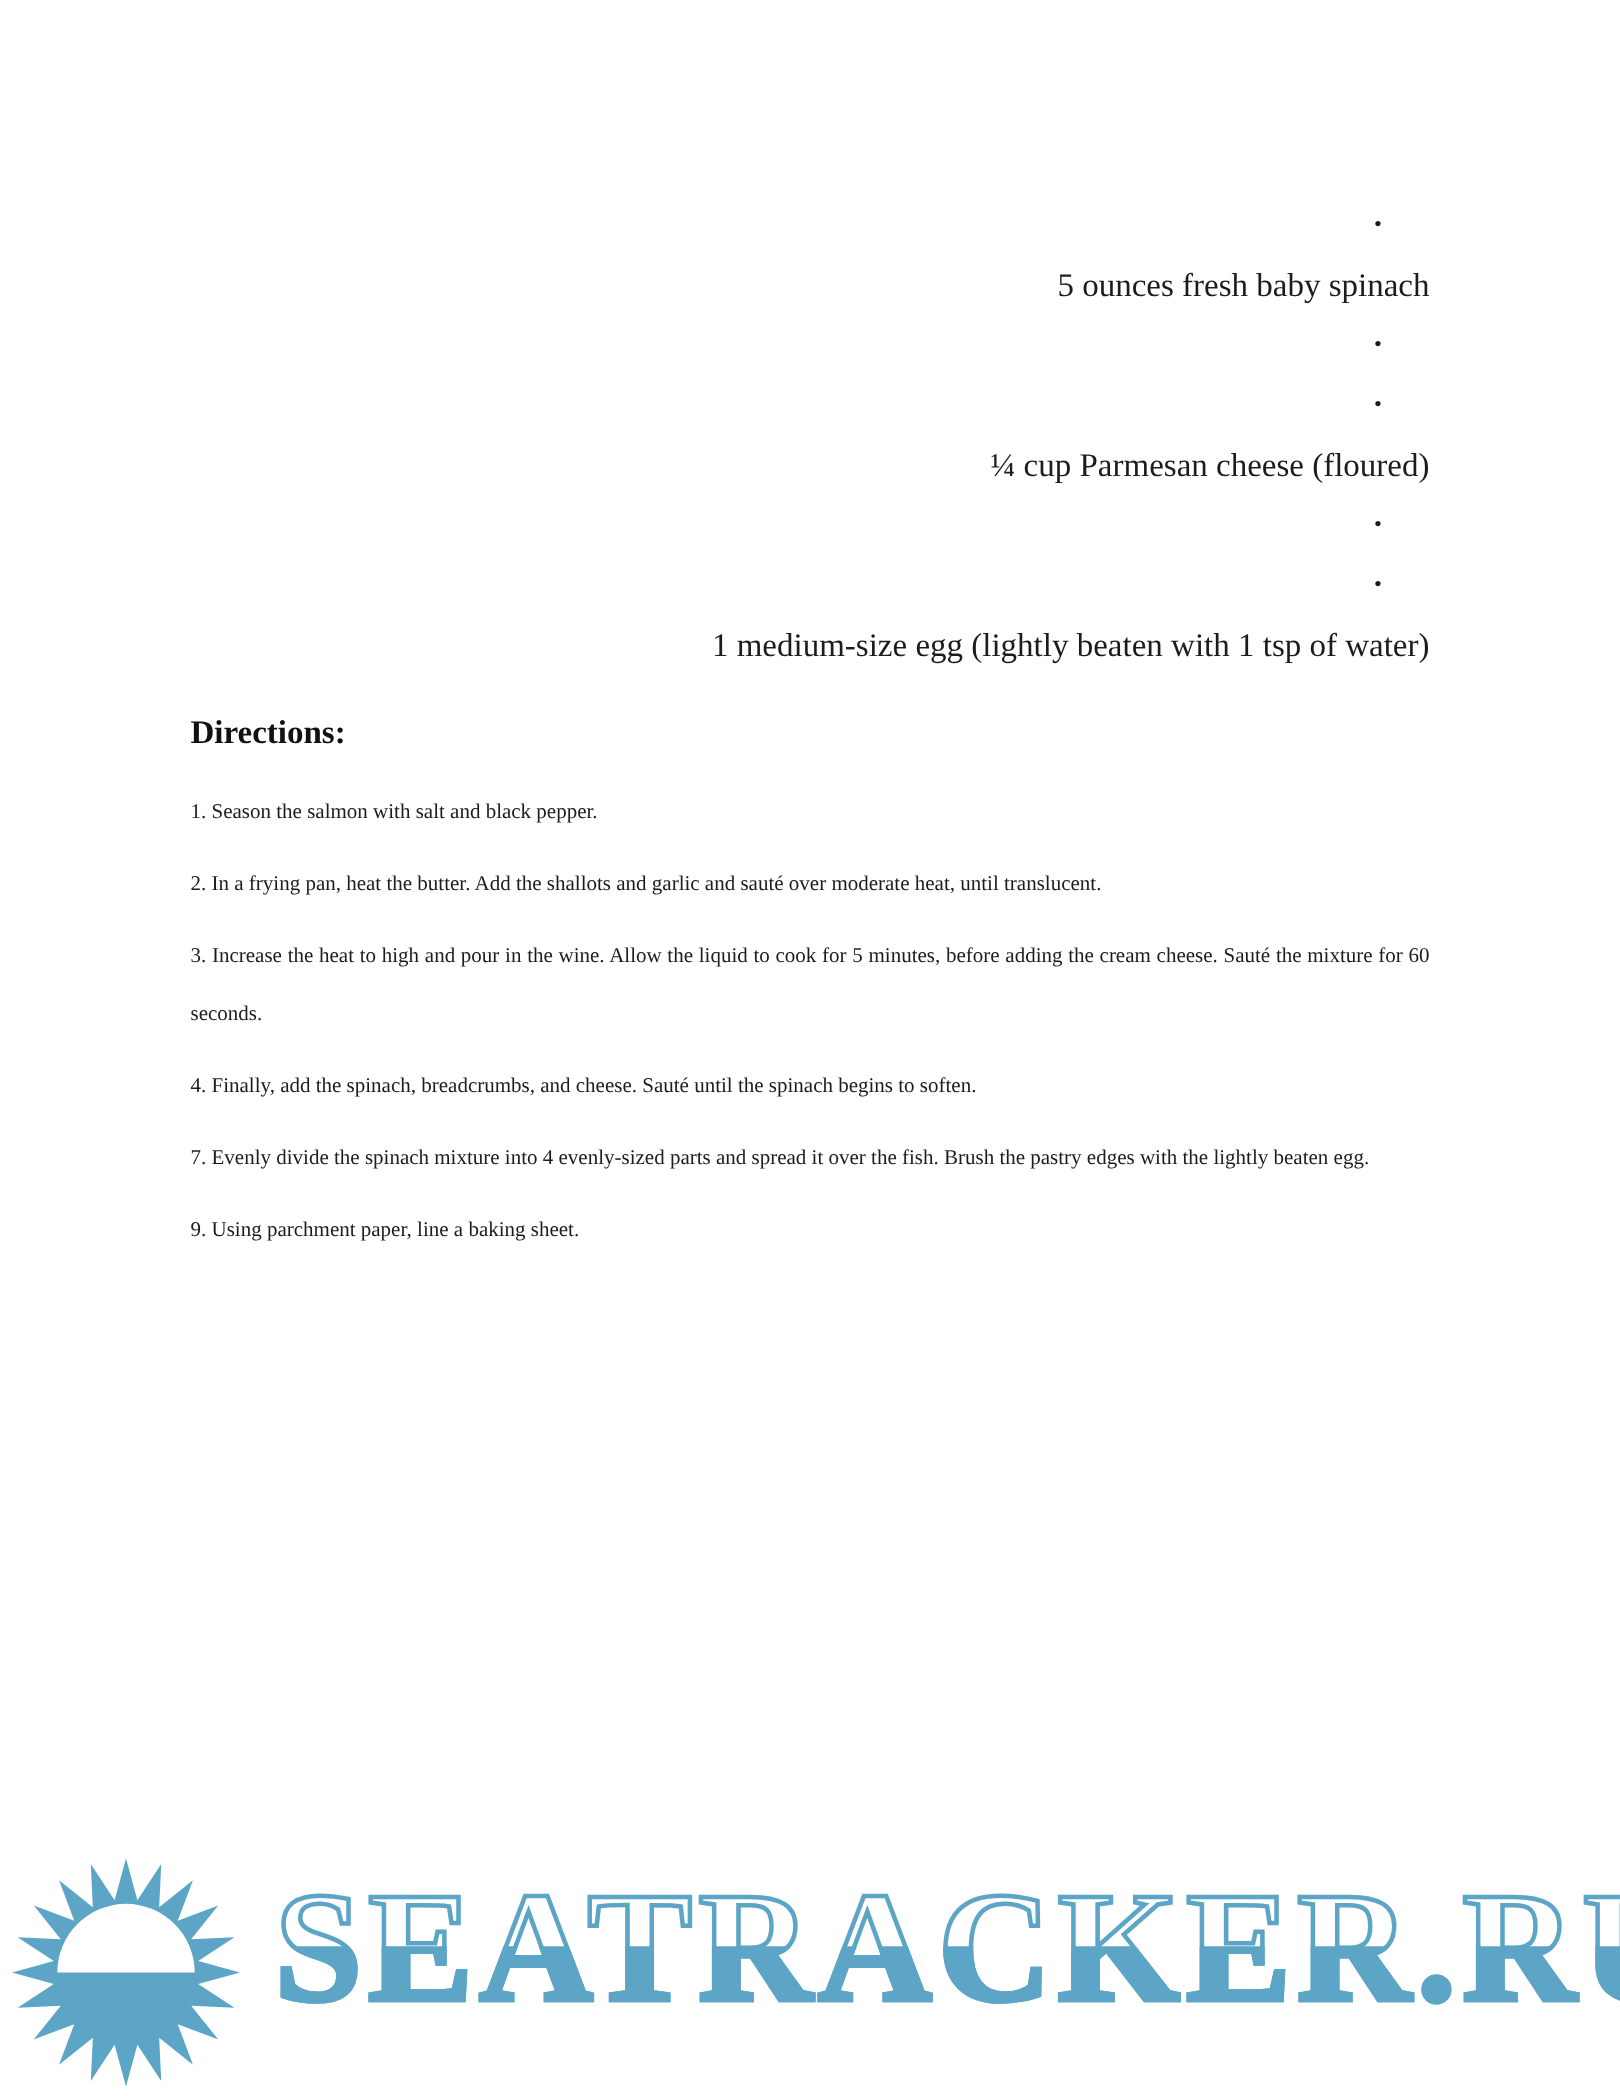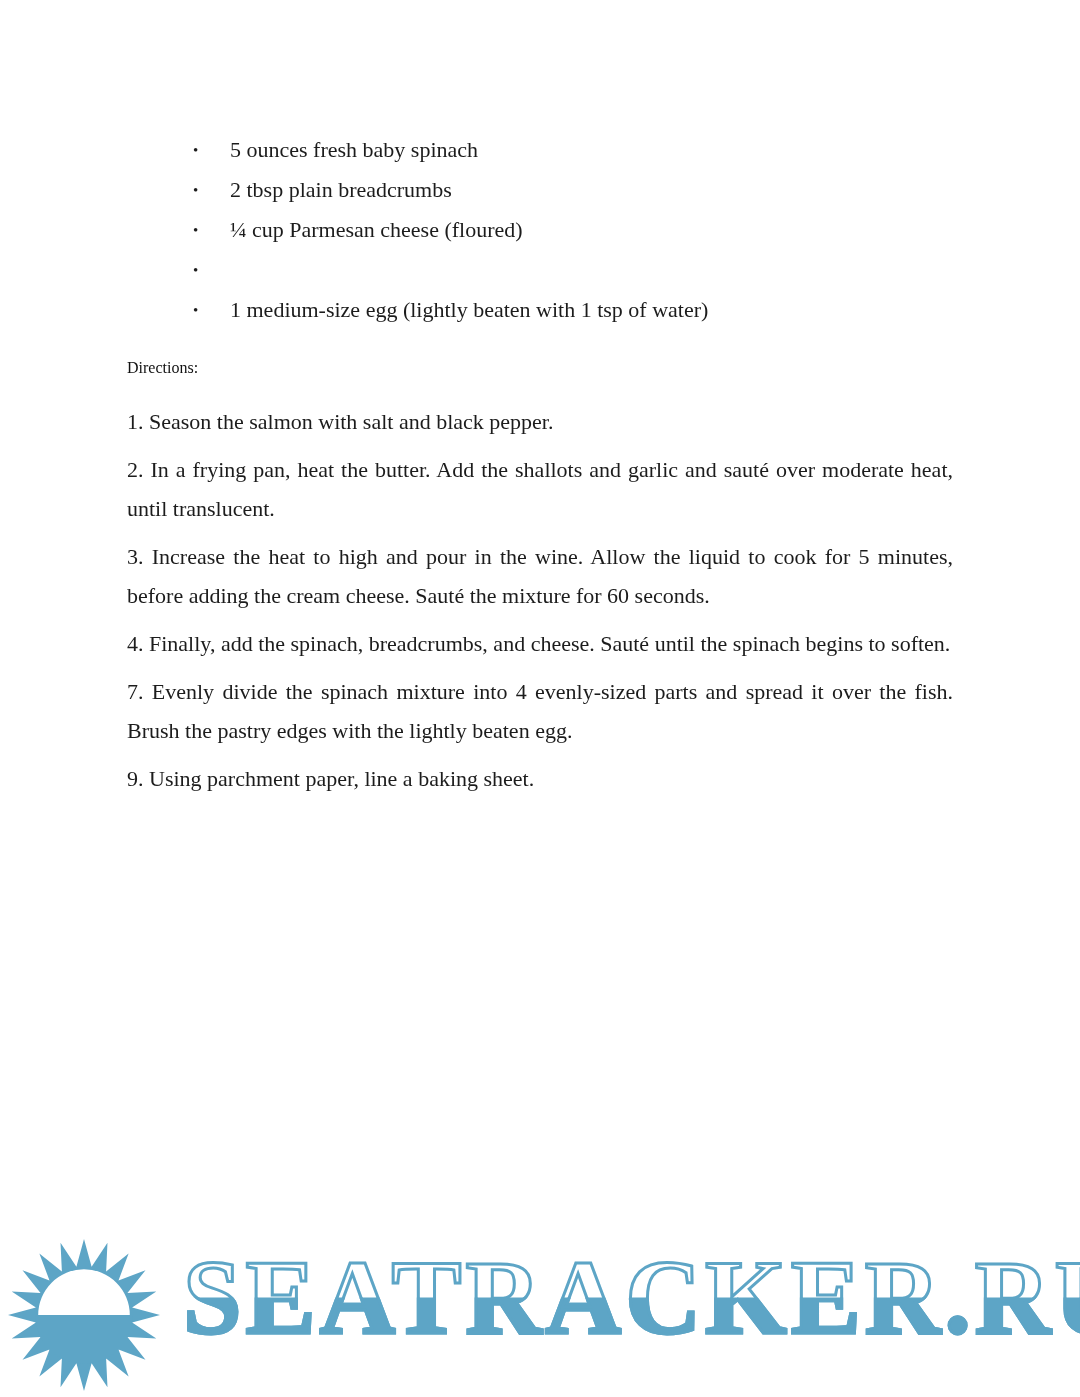--- a/index.html
+++ b/index.html
@@ -19,43 +19,44 @@
   }
 
   
   ul.ingredients {
     list-style: none;
     margin: 0 0 0 0;
     padding: 0 0 0 66px;
   }
   ul.ingredients li {
     display: flex;
-    align-items: flex-start;
+    align-items: flex-end;
     font-size: 22px;
     line-height: 40px;
+    flex-direction: column;
   }
   .bullet {
     width: 37px;
     flex: 0 0 37px;
     font-size: 15px;
     color: #1c1c1c;
   }
   .bullet::before { content: "\2022"; }
 
   
   h3.directions-heading {
     margin: 24px 0 20px 0;
-    font-size: 16px;
+    font-size: 22px;
     line-height: 28px;
-    font-weight: normal;
+    font-weight: bold;
     color: #111;
   }
   .steps p.step {
     margin: 0 0 9px 0;
-    font-size: 22px;
+    font-size: 14px;
     line-height: 39px;
     text-align: justify;
   }
 
   
   .watermark { position: absolute; left: 0; top: 1237px; width: 1080px; height: 160px; }
   .sun {
     position: absolute; left: 6px; top: 2px;
     width: 156px; height: 152px;
   }
@@ -85,21 +86,20 @@
 
 <div class="page">
 
   <ul class="ingredients">
       <li>
       <span class="bullet"></span>
       <span>5 ounces fresh baby spinach</span>
     </li>
       <li>
       <span class="bullet"></span>
-      <span>2 tbsp plain breadcrumbs</span>
     </li>
       <li>
       <span class="bullet"></span>
       <span>¼ cup Parmesan cheese (floured)</span>
     </li>
       <li>
       <span class="bullet"></span>
     </li>
       <li>
       <span class="bullet"></span>

